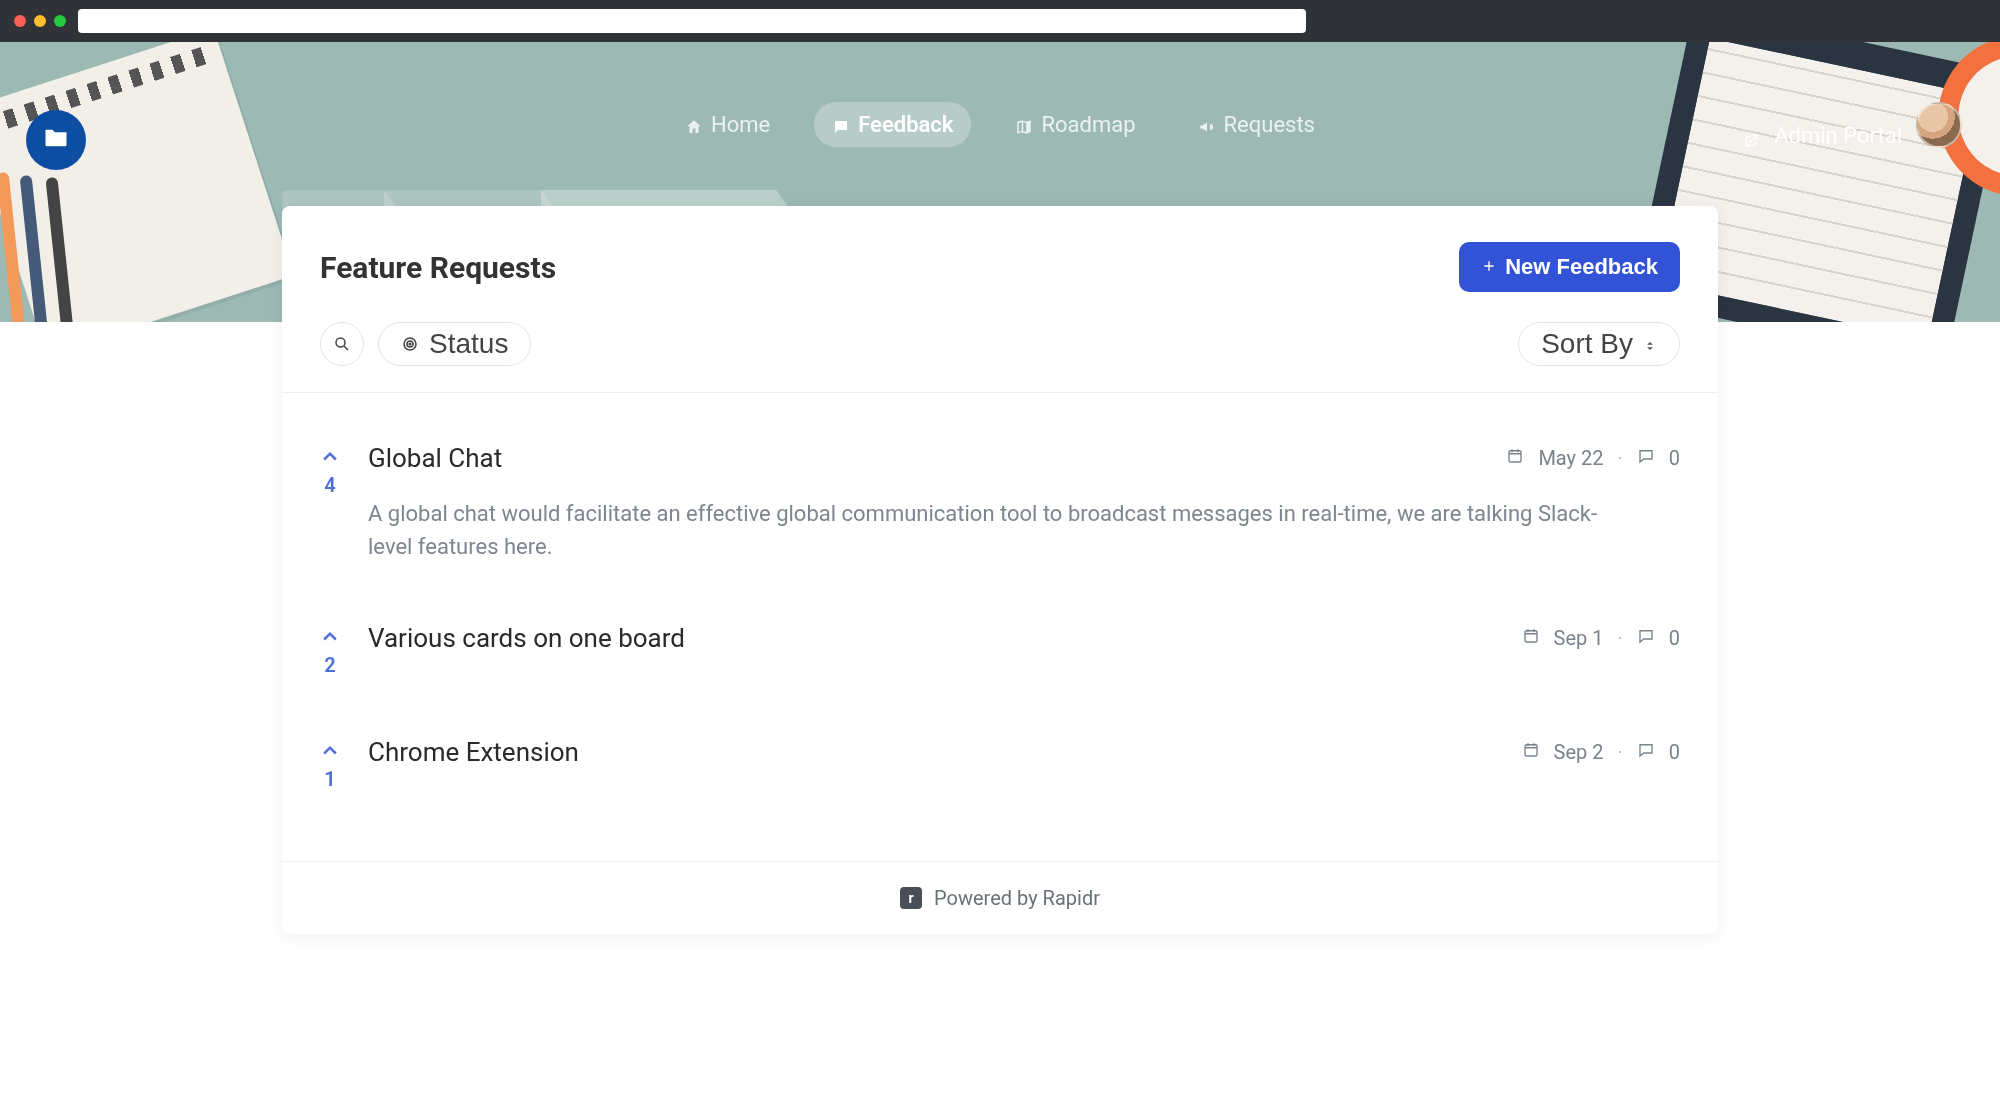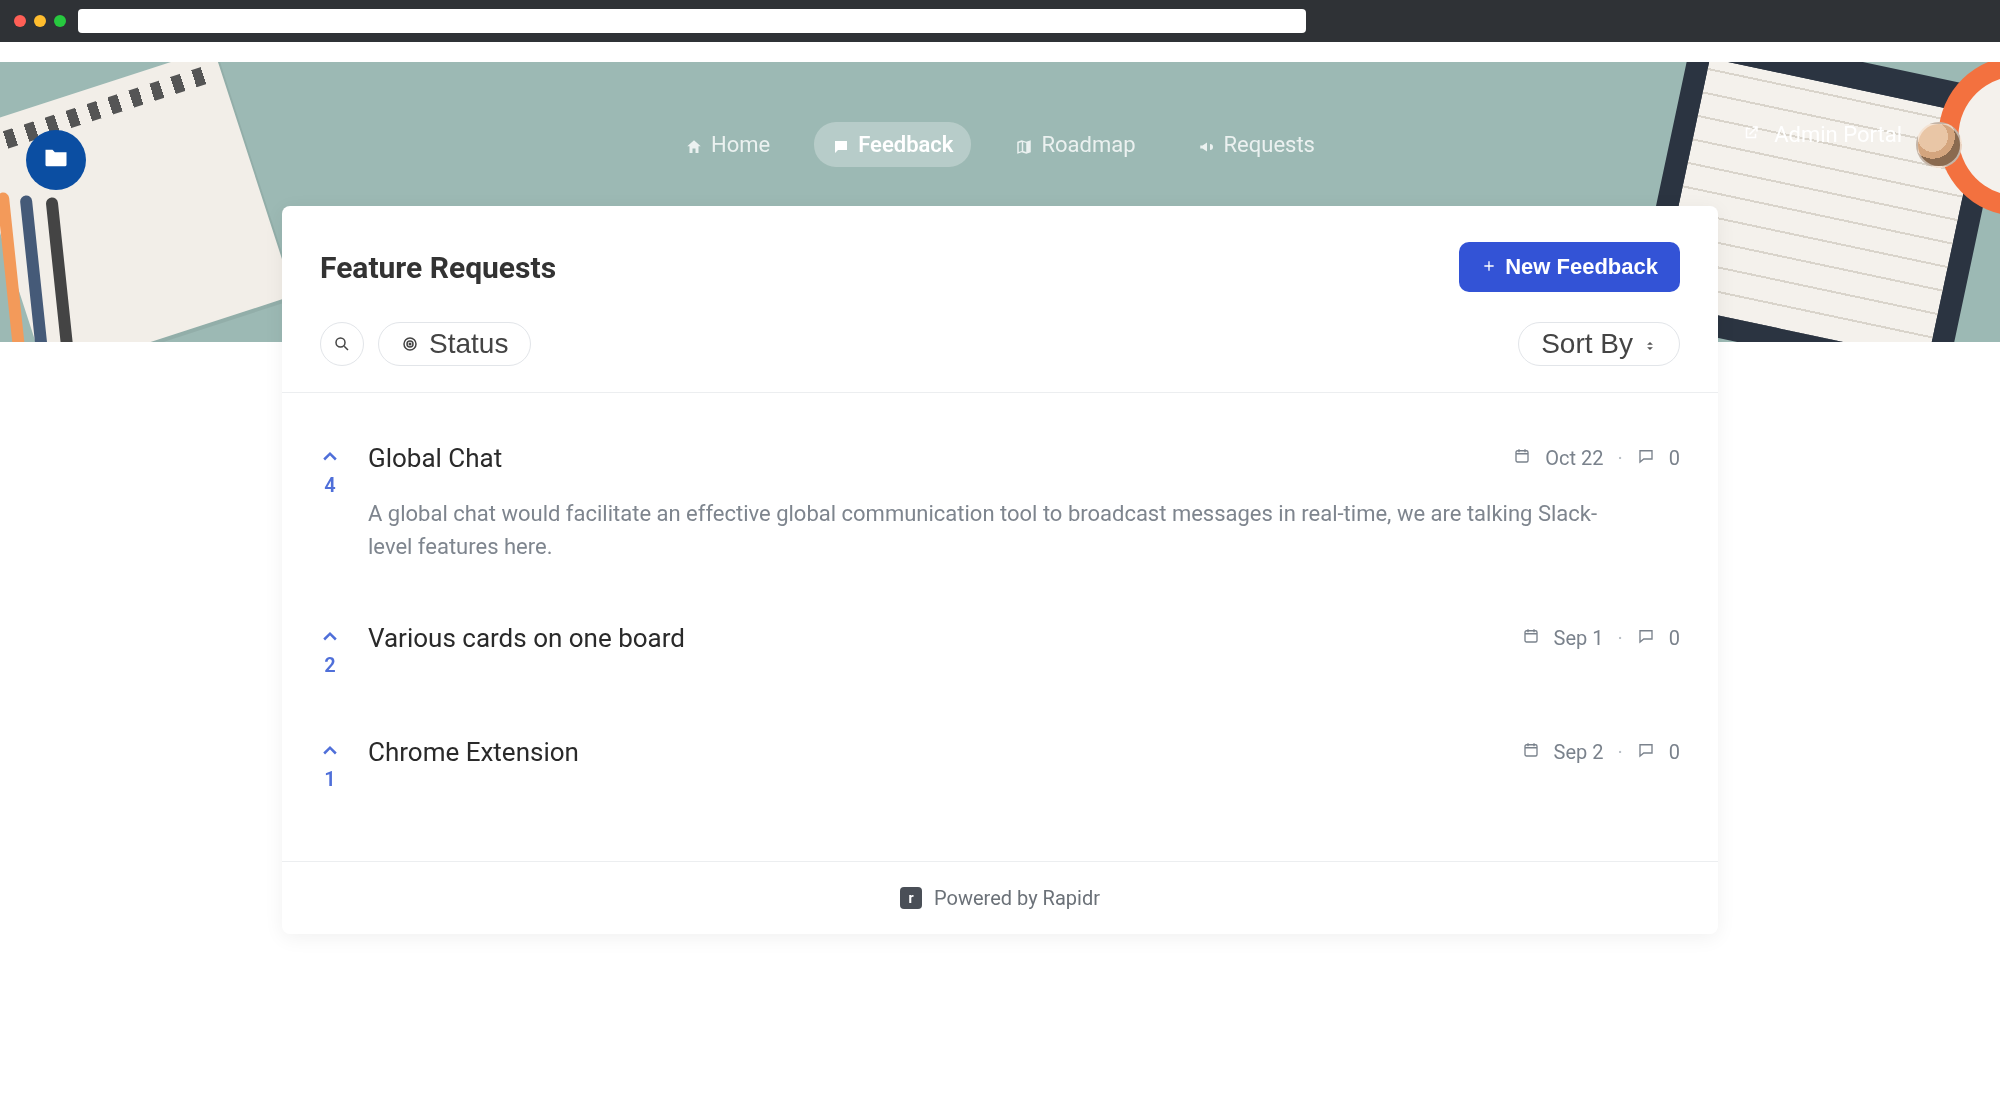--- a/index.html
+++ b/index.html
@@ -33,21 +33,20 @@
     border-radius: 4px;
     margin-right: 680px;
   }
 
   
   .hero {
     position: relative;
     height: 280px;
     background: #9cb9b4;
     overflow: hidden;
-    margin-top: 20px;
   }
   
   .deco-left {
     position: absolute; left: -40px; top: -20px; width: 340px; height: 340px;
     transform: rotate(-18deg);
   }
   .notepad {
     position: absolute; left: 40px; top: 40px; width: 260px; height: 260px;
     background: #f2eee8; border-radius: 6px;
     box-shadow: 2px 4px 0 rgba(0,0,0,.06);
@@ -104,21 +103,21 @@
   .nav-item {
     display:flex; align-items:center; gap:8px;
     padding: 10px 18px; border-radius: 22px;
     cursor: pointer;
   }
   .nav-item.active { background: rgba(255,255,255,.28); color:#fff; font-weight:600; }
   .nav-icon { width:18px; height:18px; display:inline-block; }
   .nav-icon svg { width:18px; height:18px; fill: currentColor; }
   .admin-area {
     position:absolute; right: 38px; top: 60px;
-    display:flex; align-items:flex-start; gap:14px; color:#fff; font-size:22px;
+    display:flex; align-items:flex-end; gap:14px; color:#fff; font-size:22px;
   }
   .avatar {
     width:46px; height:46px; border-radius:50%;
     background: radial-gradient(circle at 35% 30%, #e9c6a6 0 38%, #d4a57e 38% 55%, #8a6a4f 55% 100%);
     border: 2px solid rgba(255,255,255,.5);
   }
 
   
   .breadcrumbs {
     position:absolute; left: 282px; top: 148px;
@@ -328,21 +327,21 @@
         <span class="vote-count">4</span>
       </div>
       <div class="item-body">
         <div class="item-head">
           <div class="item-title">Global Chat</div>
           <div class="item-meta">
             <span class="meta-icon"><svg viewBox="0 0 24 24">
                   <rect x="4" y="5" width="16" height="15" rx="2"></rect>
                   <path d="M4 9h16M8 3v4M16 3v4"></path>
                 </svg></span>
-            <span>Oct 22</span>
+            <span>May 22</span>
             <span class="meta-sep">·</span>
             <span class="meta-icon"><svg viewBox="0 0 24 24">
                   <path d="M4 5h16v11H9l-5 4V5z"></path>
                 </svg></span>
             <span>0</span>
           </div>
         </div>
         <div class="item-desc">A global chat would facilitate an effective global communication tool to broadcast messages in real-time, we are talking Slack-level features here.</div>
       </div>
     </div>

